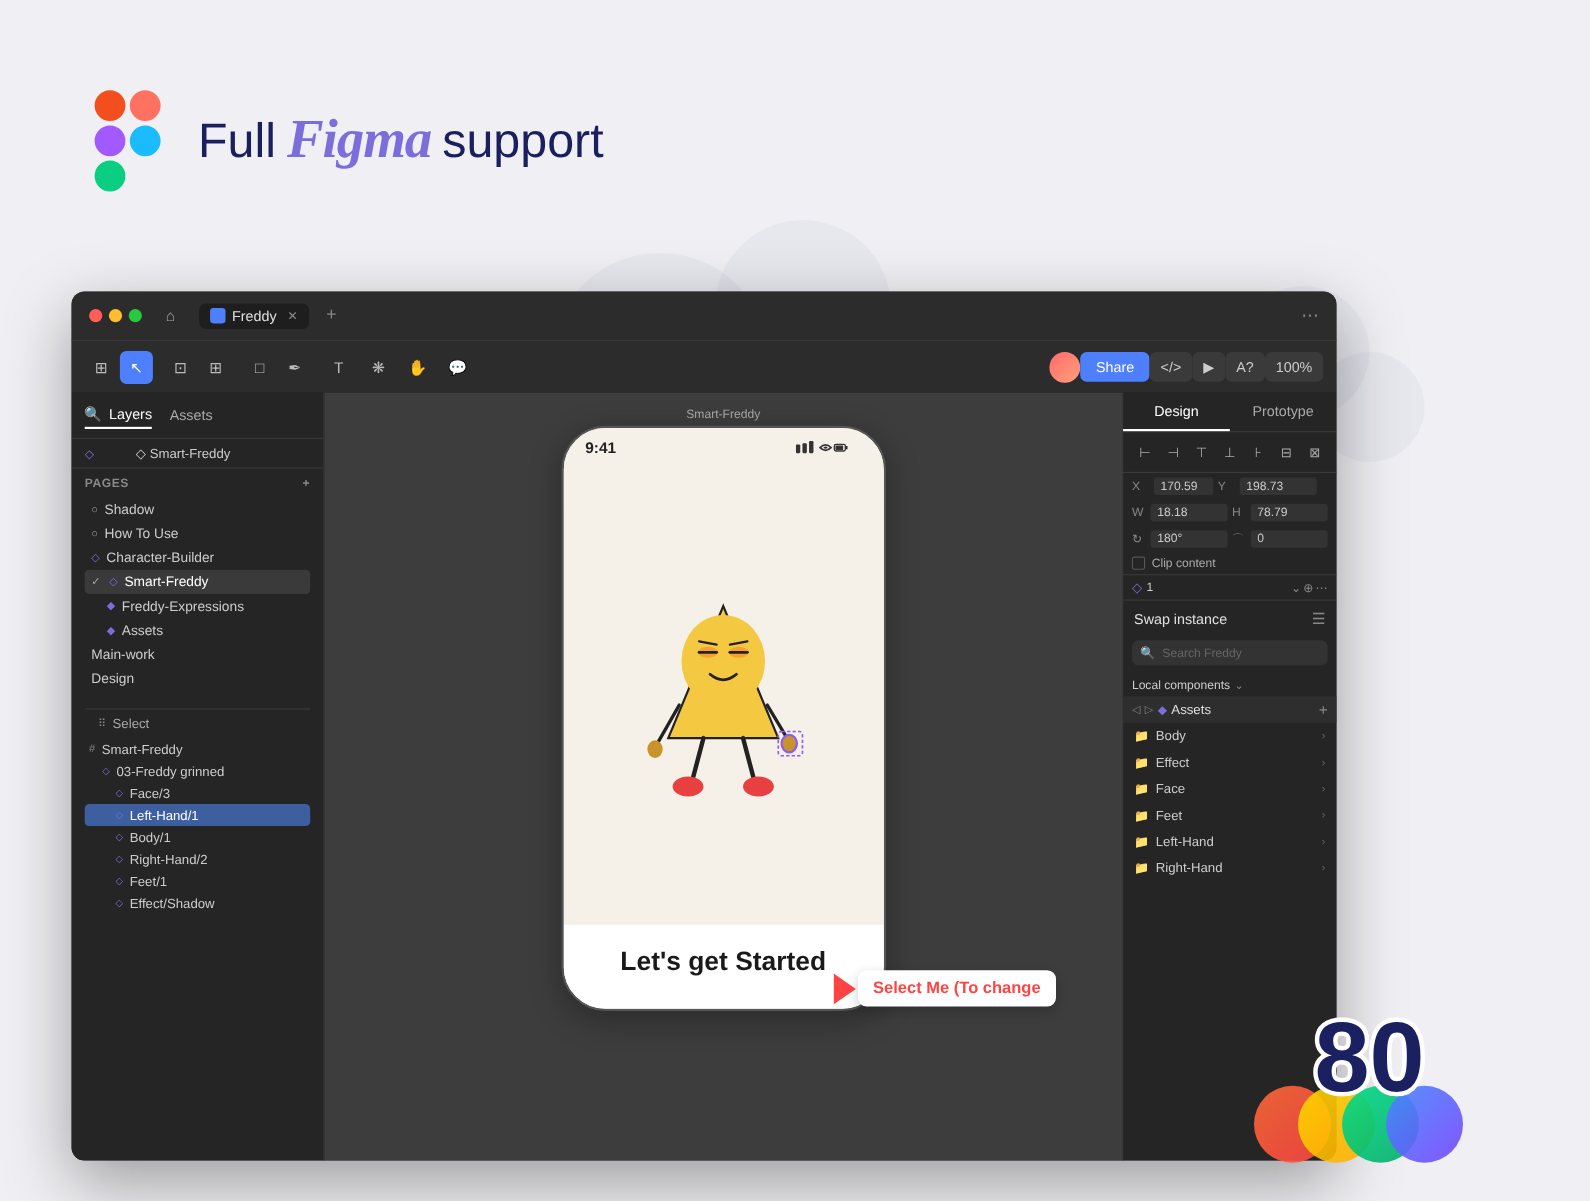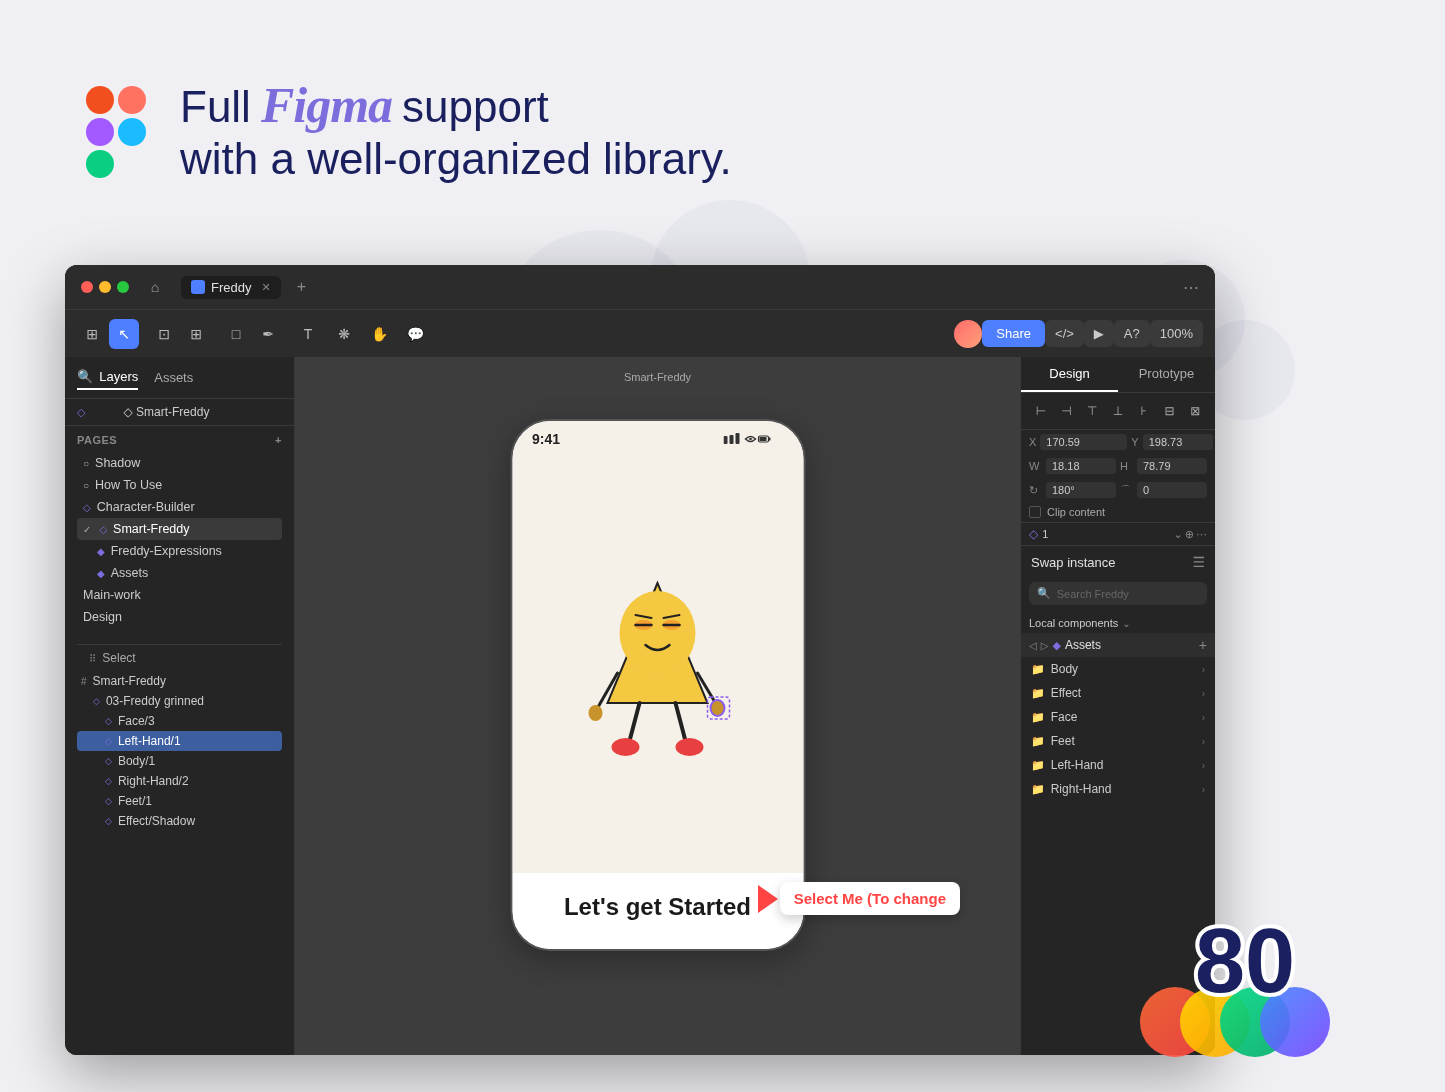--- a/index.html
+++ b/index.html
@@ -329,21 +329,20 @@
       overflow: hidden;
     }
 
     .phone-mockup {
       width: 295px;
       background: #fff;
       border-radius: 40px;
       overflow: hidden;
       box-shadow: 0 8px 30px rgba(0,0,0,0.3);
       border: 2px solid #555;
-      margin-top: 32px;
     }
 
     .phone-status-bar {
       background: #f5f0e8;
       padding: 10px 20px 6px;
       display: flex;
       justify-content: space-between;
       align-items: center;
     }
 
@@ -598,21 +597,20 @@
     <rect x="6" y="70" width="28" height="28" rx="14" fill="#0acf83"></rect>
     <circle cx="52" cy="52" r="14" fill="#1abcfe"></circle>
   </svg>
 
   <div>
     <div style="font-size:44px; color:#1a1f5e; font-weight:400; display:flex; align-items:baseline; gap:10px;">
       <span>Full</span>
       <span style="font-family:Georgia,serif; font-style:italic; font-weight:700; font-size:50px; color:#7b6edc; letter-spacing:-1px;">Figma</span>
       <span>support</span>
     </div>
-    <div style="font-size:44px; color:#1a1f5e; font-weight:400;">with a well-organized library.</div>
   </div>
 </div>
 
 <div class="bg-circle bg-circle-1"></div>
 <div class="bg-circle bg-circle-2"></div>
 <div class="bg-circle bg-circle-3"></div>
 <div class="bg-circle bg-circle-4"></div>
 
 <div class="figma-window">
 
@@ -839,21 +837,21 @@
         <div class="align-btn">⊣</div>
         <div class="align-btn">⊤</div>
         <div class="align-btn">⊥</div>
         <div class="align-btn">⊦</div>
         <div class="align-btn">⊟</div>
         <div class="align-btn">⊠</div>
       </div>
 
       <div class="prop-row">
         <span class="prop-label">X</span>
-        <input class="prop-input" type="text" style="width: 87px;" value="170.59">
+        <input class="prop-input" type="text" style="width: 54px;" value="170.59">
         <span class="prop-label">Y</span>
         <input class="prop-input" type="text" style="width: 70px;" value="198.73">
       </div>
 
       <div class="prop-row">
         <span class="prop-label">W</span>
         <input class="prop-input" type="text" style="width: 70px;" value="18.18">
         <span class="prop-label">H</span>
         <input class="prop-input" type="text" style="width: 70px;" value="78.79">
       </div>

